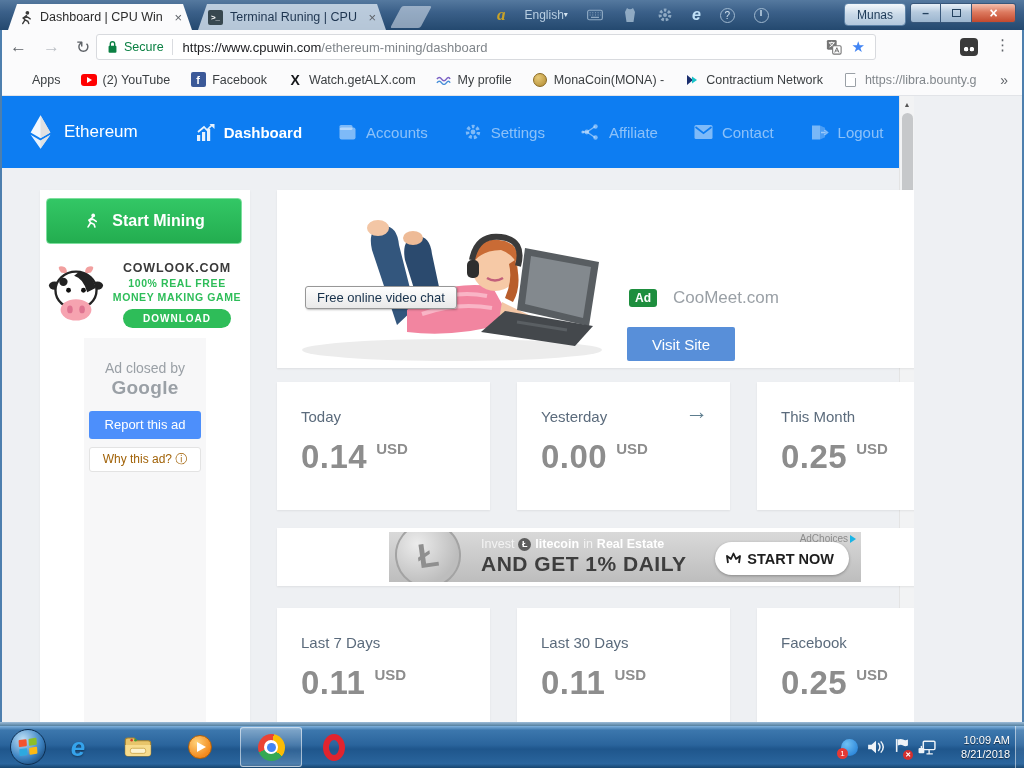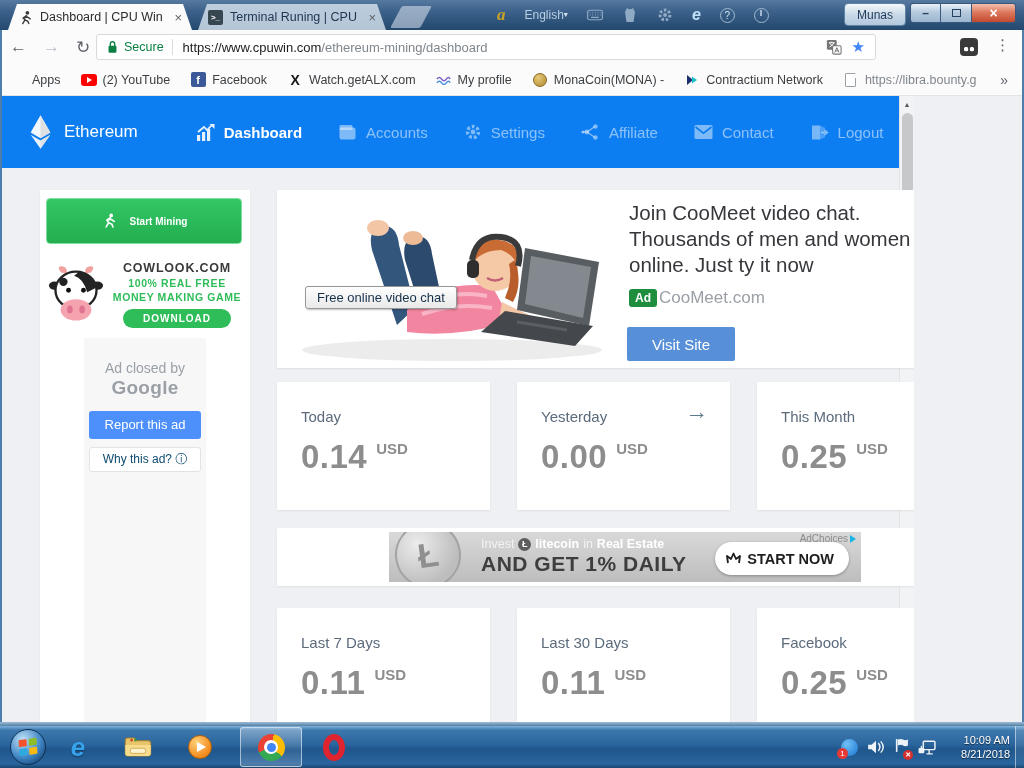--- a/index.html
+++ b/index.html
@@ -100,44 +100,44 @@
   .navitem.active { color:#fff; font-weight:bold; }
 
   .pg-scroll { position:absolute; right:0; top:0; width:15px; height:626px; background:#f2f3f4; border-left:1px solid #e4e4e4; }
   .sb-up { height:16px; display:flex; align-items:center; justify-content:center; font-size:7px; color:#555; }
   .sb-thumb { position:absolute; top:17px; left:2px; width:11px; height:130px; background:#c6c8ca; border-radius:6px; }
 
   
   .sidebar { position:absolute; left:40px; top:94px; width:210px; bottom:0; background:#fff; box-shadow:0 1px 2px rgba(0,0,0,.06); }
   .start-btn { position:absolute; left:6px; top:8px; right:8px; height:46px; border-radius:4px;
     background:linear-gradient(180deg,#33c765,#23ad4f); border:1px solid #7ddf9e;
-    display:flex; align-items:center; justify-content:center; gap:12px; color:#fff; font-size:10px; font-weight:bold; }
+    display:flex; align-items:center; justify-content:center; gap:12px; color:#fff; font-size:16px; font-weight:bold; }
   .cow-ad { position:absolute; left:8px; top:62px; right:6px; height:84px; display:flex; align-items:center; gap:6px; }
   .cow-col { flex:1; text-align:center; }
   .cow-domain { font-size:12.5px; font-weight:bold; letter-spacing:.8px; color:#3a3a3a; }
   .cow-line { font-size:10.5px; font-weight:bold; letter-spacing:.6px; color:#2ebd59; margin-top:2px; }
   .cow-dl { display:inline-block; margin-top:6px; padding:4px 20px; background:#2ebd59; border-radius:11px;
     color:#fff; font-size:10px; font-weight:bold; letter-spacing:1px; }
   .adslot { position:absolute; left:44px; width:122px; top:148px; bottom:0; background:#f7f7f8; text-align:center; }
   .adslot .l1 { font-size:14px; color:#9aa0a6; margin-top:22px; }
   .adslot .goog { font-size:19px; color:#9aa0a6; font-weight:600; letter-spacing:.3px; margin-top:1px; }
   .report-btn { display:block; margin:12px auto 0; width:112px; height:28px; line-height:28px; background:#4d8ffb;
     border-radius:3px; color:#fff; font-size:13px; }
   .why-btn { display:block; margin:8px auto 0; width:112px; height:25px; line-height:23px; background:#fff;
-    border:1px solid #e3e3e3; border-radius:3px; color:#0c4a6e; font-size:12px; }
+    border:1px solid #e3e3e3; border-radius:3px; color:#a16207; font-size:12px; }
 
   
   .card { position:absolute; background:#fff; box-shadow:0 1px 2px rgba(0,0,0,.07); }
   .coomeet { left:277px; top:94px; width:683px; height:178px; }
   .photo { position:absolute; left:0; top:0; width:335px; height:178px; overflow:hidden; background:#fff; }
   .tooltip { position:absolute; left:28px; top:96px; padding:3px 11px; font-size:13px; color:#17314b;
     background:linear-gradient(180deg,#fefefe,#e9e9e9); border:1px solid #979797; border-radius:3px;
     box-shadow:1px 1px 2px rgba(0,0,0,.25); white-space:nowrap; }
   .cm-head { position:absolute; left:352px; top:10px; width:318px; font-size:20.5px; line-height:26px; color:#35373b; }
-  .cm-adline { position:absolute; left:352px; top:98px; display:flex; align-items:center; gap:2px; }
+  .cm-adline { position:absolute; left:352px; top:98px; display:flex; align-items:center; gap:16px; }
   .ad-badge { background:#1e8e3e; color:#fff; font-size:12px; font-weight:bold; padding:2px 6px; border-radius:3px; }
   .cm-advertiser { font-size:17px; color:#9aa0a6; }
   .visit-btn { position:absolute; left:350px; top:137px; width:108px; height:34px; background:#588fd9; border-radius:2px;
     color:#fff; font-size:15px; display:flex; align-items:center; justify-content:center; }
   .cm-info { position:absolute; right:24px; top:4px; font-size:13px; color:#09a6d8; }
   .cm-close { position:absolute; right:8px; top:3px; font-size:15px; font-weight:bold; color:#09a6d8; }
 
   
   .stat { width:213px; height:128px; }
   .stat .lbl { position:absolute; left:24px; top:26px; font-size:15px; color:#5b6b7c; }
@@ -488,21 +488,20 @@
           <rect x="190" y="70" width="12" height="18" rx="5" fill="#2e2e2e"></rect>
           <path d="M210 88 q8 5 16 0" stroke="#c2607a" stroke-width="2.5" fill="none"></path>
 
           <polygon points="248,58 322,72 312,136 240,120" fill="#585d61"></polygon>
           <polygon points="254,66 314,77 306,128 248,114" fill="#83898e"></polygon>
           <polygon points="228,121 316,136 298,156 204,142" fill="#44484c"></polygon>
           <path d="M240 132 l50 8" stroke="#5a5f63" stroke-width="3"></path>
         </svg>
         <span class="tooltip">Free online video chat</span>
       </div>
-      <div class="cm-head">Join CooMeet video chat. Thousands of men and women online. Just ty it now</div>
       <div class="cm-adline">
         <span class="ad-badge">Ad</span>
         <span class="cm-advertiser">CooMeet.com</span>
       </div>
       <span class="visit-btn">Visit Site</span>
       <span class="cm-info">ⓘ</span>
       <span class="cm-close">×</span>
     </div>
 
     <div class="card stat r1 c1">

